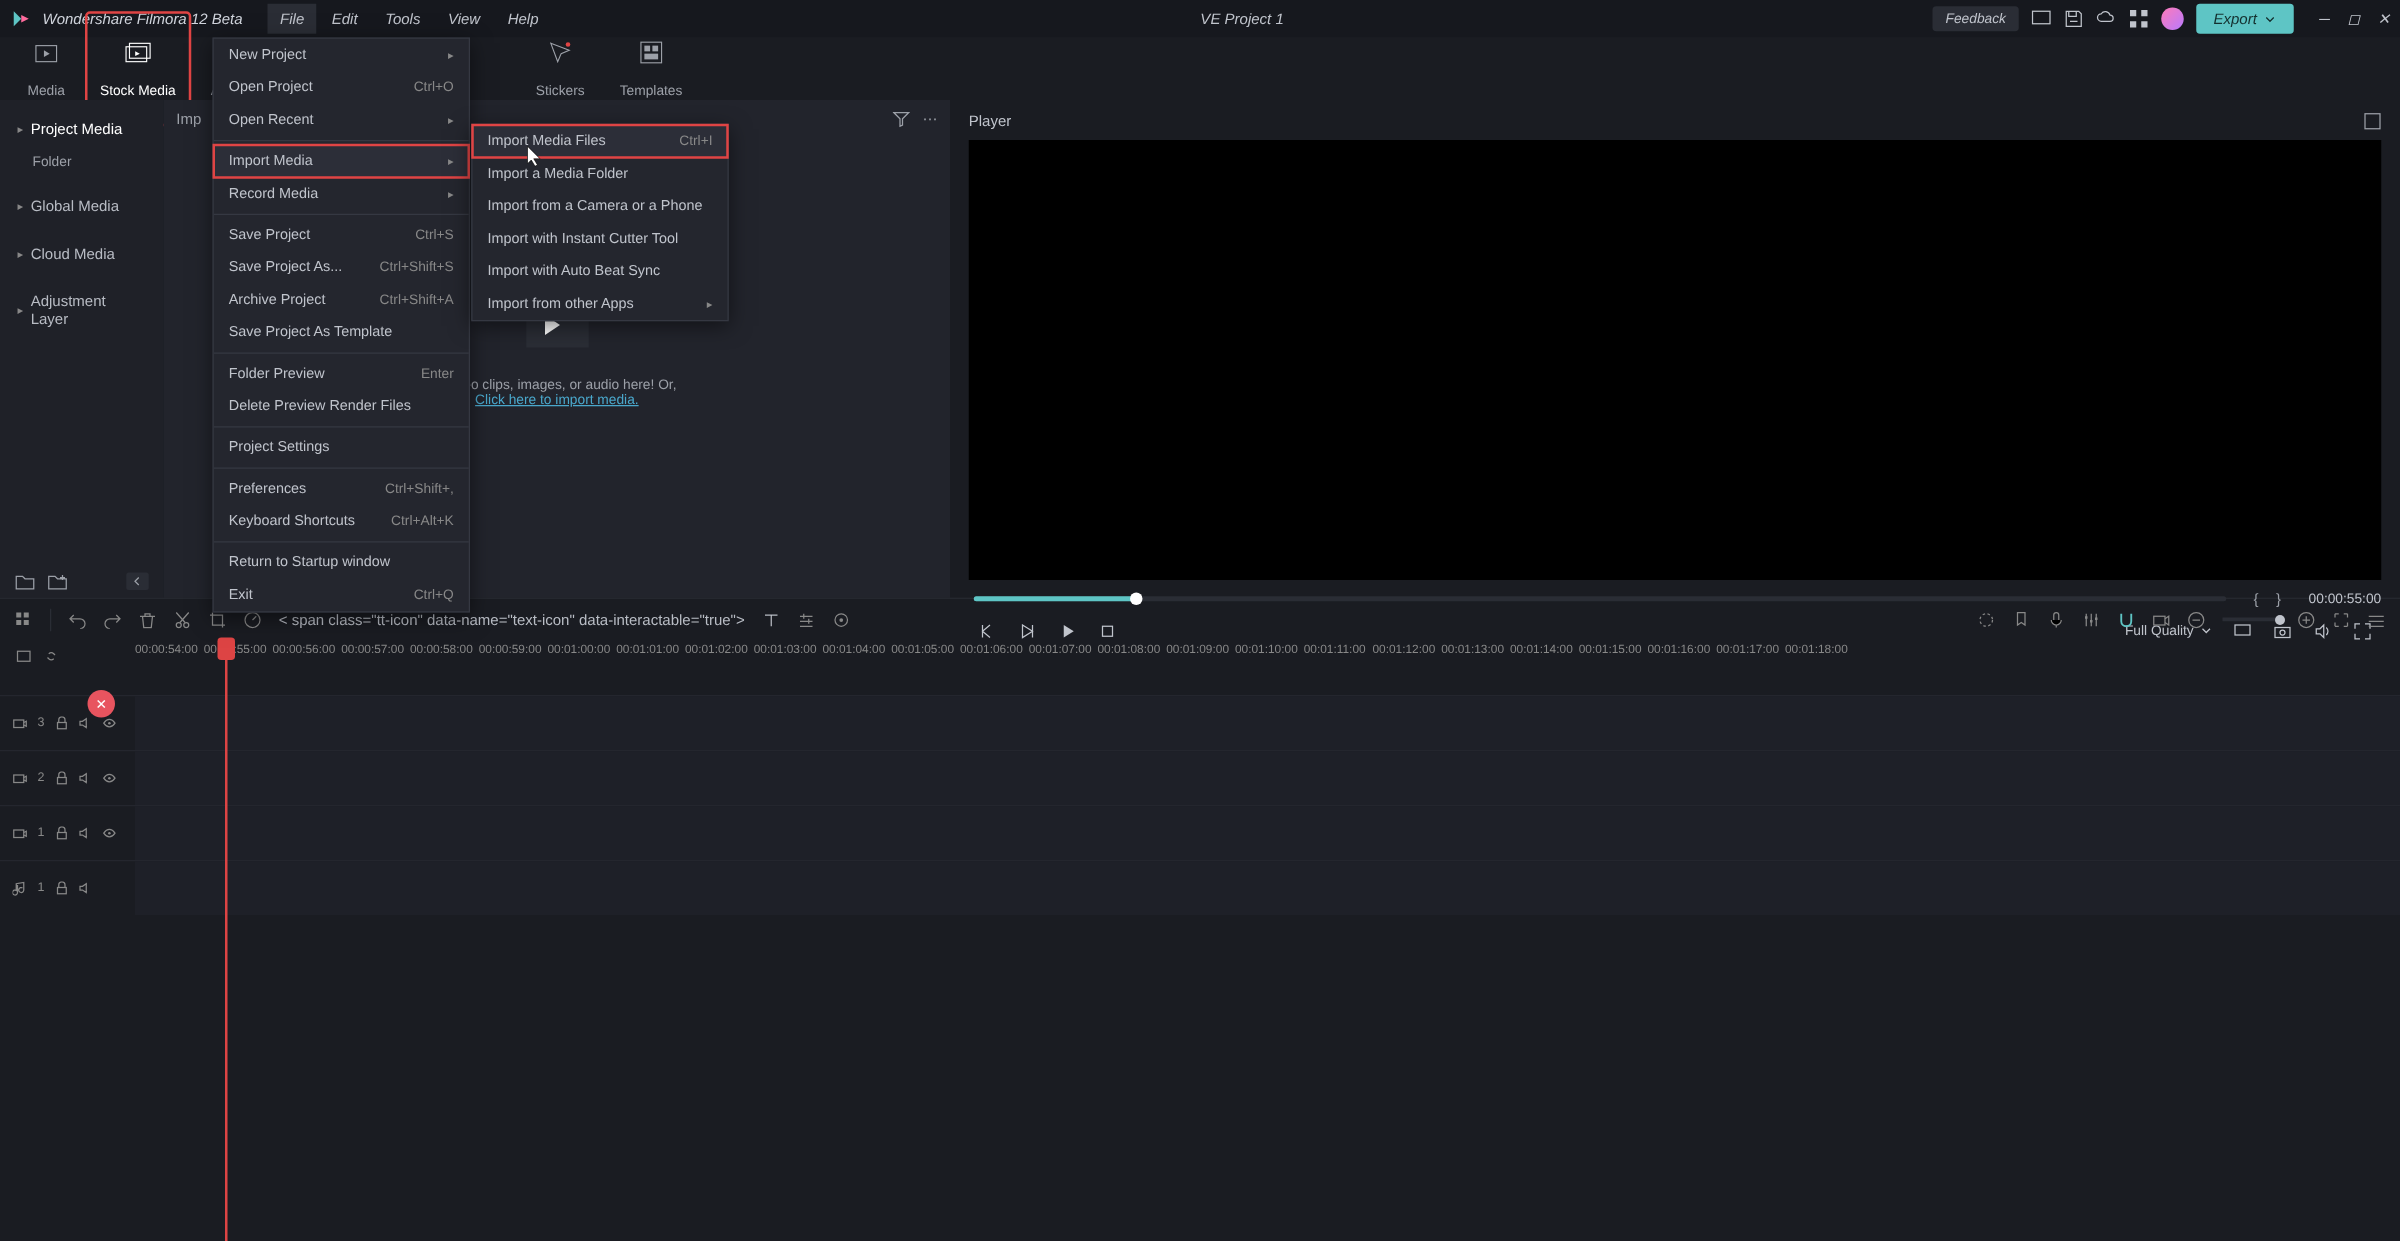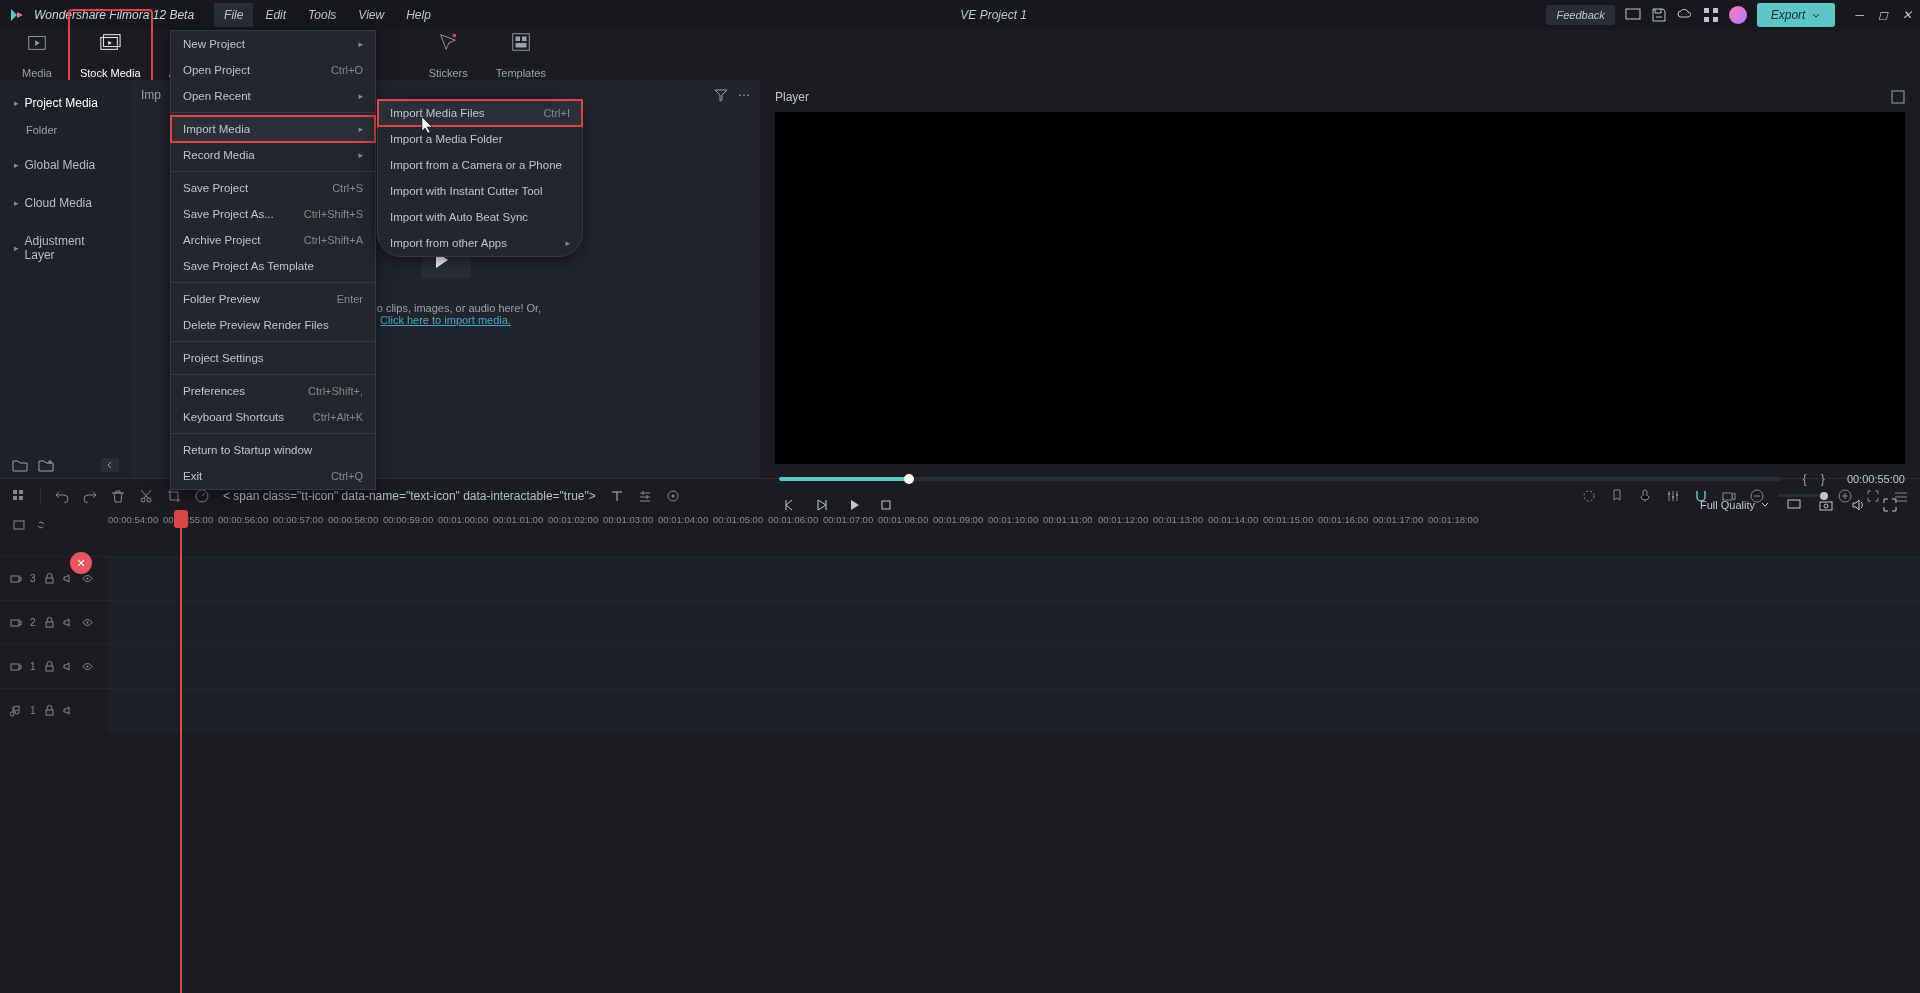--- a/index.html
+++ b/index.html
@@ -66,21 +66,21 @@
 
 
 .dropdown { position: absolute; background: #24262e; border: 1px solid #353842; box-shadow: 0 4px 16px rgba(0,0,0,.5); z-index: 100; min-width: 206px; }
 .file-menu { top: 30px; left: 170px; width: 206px; }
 .dropdown-item { padding: 7px 12px; font-size: 11.5px; color: #c0c4cc; cursor: pointer; display: flex; align-items: center; }
 .dropdown-item .kbd { margin-left: auto; font-size: 11px; color: #888; }
 .dropdown-item .arrow { margin-left: auto; font-size: 9px; color: #888; }
 .dropdown-sep { height: 1px; background: #353842; margin: 3px 0; }
 .dropdown-item.red-outline { outline: 2px solid #e04444; outline-offset: -1px; background: #2c2e38; }
 
-.submenu { top: 99px; left: 377px; width: 188px; border-radius: 24px; }
+.submenu { top: 99px; left: 377px; width: 188px; }
 .submenu-item { padding: 7px 12px; font-size: 11.5px; color: #c0c4cc; cursor: pointer; display: flex; align-items: center; }
 .submenu-item .kbd { margin-left: auto; font-size: 11px; color: #888; }
 .submenu-item .arrow { margin-left: auto; font-size: 9px; color: #888; }
 .submenu-item.red-outline { outline: 2px solid #e04444; outline-offset: -1px; background: #2c2e38; }
 
 .cursor-pointer { position: absolute; top: 116px; left: 421px; z-index: 200; pointer-events: none; }
 
 
 .timeline-toolbar { height: 34px; background: #1a1c22; border-top: 1px solid #2a2d35; display: flex; align-items: center; padding: 0 12px; gap: 14px; }
 .timeline-toolbar .tt-icon { cursor: pointer; color: #888; }

